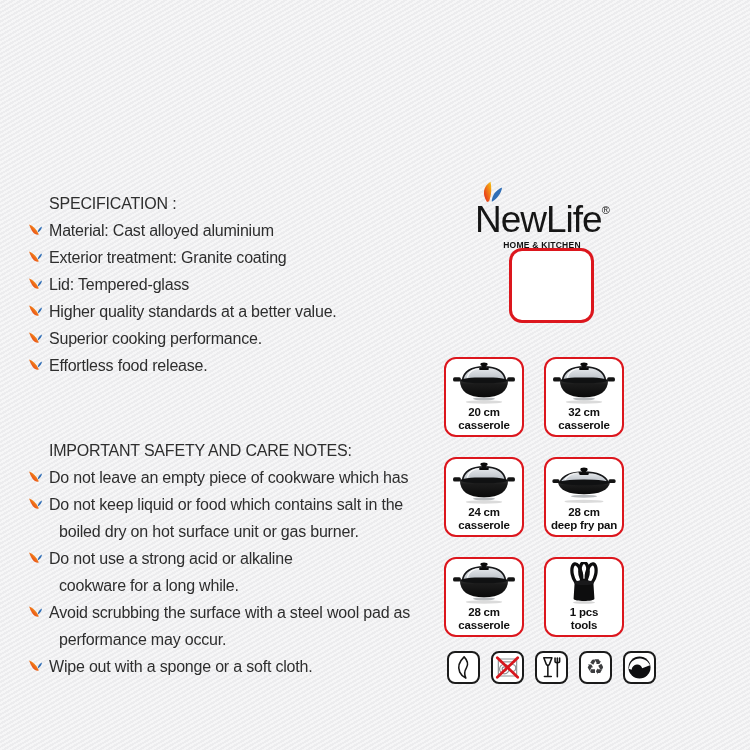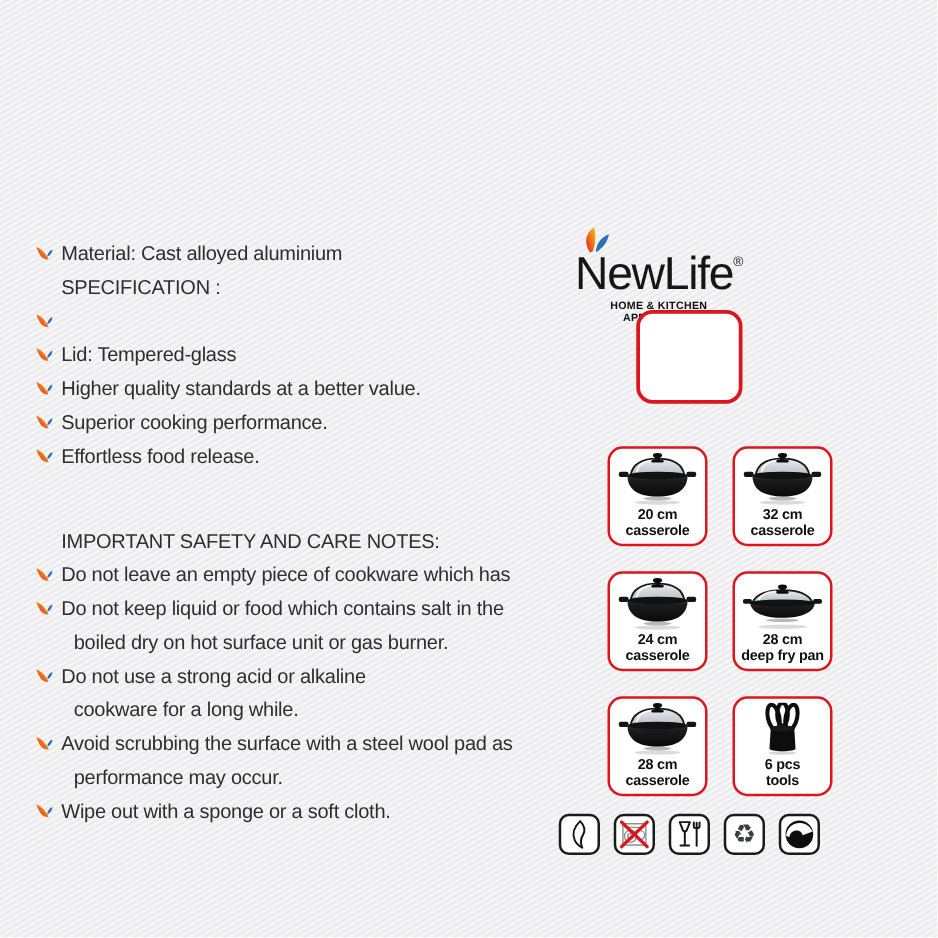--- a/index.html
+++ b/index.html
@@ -7,39 +7,39 @@
     position:relative;
     width:750px;height:750px;
     background:repeating-linear-gradient(150deg,#f6f6f7 0px,#f6f6f7 2px,#ececee 2px,#ececee 4px);
     font-family:"Liberation Sans", sans-serif;
     color:#2e2e2e;
     overflow:hidden;
   }
   
   .text-block{position:absolute;left:28px;width:420px;}
   .spec-block{top:190px;}
-  .safety-block{top:420px;}
+  .safety-block{top:437px;}
   .row{height:27px;display:flex;align-items:center;white-space:nowrap;font-size:16px;letter-spacing:-0.2px;}
   .row .bullet{width:15px;height:13px;margin-right:6px;flex:0 0 auto;}
   .section-title{padding-left:21px;}
   .cont{padding-left:31px;}
   
-  .logo{position:absolute;left:460px;top:181px;width:134px;text-align:center;}
+  .logo{position:absolute;left:475px;top:181px;width:134px;text-align:center;}
   .logo-flame{position:absolute;left:3px;top:0px;width:27px;height:22px;}
   .logo-word{position:relative;margin-top:10px;font-size:37px;line-height:38px;color:#161616;letter-spacing:-1px;}
   .logo-reg{font-size:11px;vertical-align:18px;letter-spacing:0;}
   .logo-tagline{margin-top:1px;font-size:8.5px;font-weight:bold;color:#111;letter-spacing:0.25px;}
   
   .blank-box{
     position:absolute;left:509px;top:248px;width:79px;height:69px;
     background:#fff;border:3.5px solid #dc161d;border-radius:13px;
   }
   
   .grid{
-    position:absolute;left:486px;top:357px;
+    position:absolute;left:444px;top:357px;
     display:grid;grid-template-columns:80px 80px;grid-auto-rows:80px;
     column-gap:15px;row-gap:6.5px;gap:20px;
   }
   .card{
     box-sizing:border-box;background:#fff;border:2.5px solid #dc161d;border-radius:12px;
     display:flex;flex-direction:column;align-items:center;
   }
   .card svg{width:66px;height:43px;margin-top:3px;flex:0 0 auto;}
   .p-size,.p-type{font-size:11.5px;font-weight:bold;color:#101010;line-height:12.5px;letter-spacing:-0.2px;}
   .p-size{margin-top:1px;}
@@ -112,31 +112,32 @@
       </g>
       <path d="M35.5,33 C35.5,29.8 64.5,29.8 64.5,33 L66,56.5 C66,61 34,61 34,56.5 Z" fill="#0d0d0e"></path>
       <ellipse cx="50" cy="31.8" rx="15.5" ry="3.6" fill="#19191b"></ellipse>
     </symbol>
   </defs>
 </svg>
 
 <div class="page">
 
   <div class="text-block spec-block">
+    <div class="row section-title">SPECIFICATION :</div>
     <div class="row">
       <svg class="bullet">
           <use href="#sym-bullet"></use>
         </svg>
       <span>Material: Cast alloyed aluminium</span>
     </div>
-    <div class="row section-title">SPECIFICATION :</div>
-    <div class="row">
-      <svg class="bullet">
-          <use href="#sym-bullet"></use>
-        </svg>
+    <div class="row">
+      <svg class="bullet">
+          <use href="#sym-bullet"></use>
+        </svg>
+      <span>Exterior treatment: Granite coating</span>
     </div>
     <div class="row">
       <svg class="bullet">
           <use href="#sym-bullet"></use>
         </svg>
       <span>Lid: Tempered-glass</span>
     </div>
     <div class="row">
       <svg class="bullet">
           <use href="#sym-bullet"></use>
@@ -238,21 +239,21 @@
       <svg viewBox="0 0 100 66">
           <use href="#sym-casserole"></use>
         </svg>
       <div class="p-size">28 cm</div>
       <div class="p-type">casserole</div>
     </div>
     <div class="card">
       <svg viewBox="0 0 100 66">
           <use href="#sym-tools"></use>
         </svg>
-      <div class="p-size">6 pcs</div>
+      <div class="p-size">1 pcs</div>
       <div class="p-type">tools</div>
     </div>
   </div>
 
   <div class="care-row">
     <div class="care-box">
       <svg viewBox="0 0 24 24">
         <path d="M12.6,1.8 C7.6,6.6 6.2,11.4 8.4,16.4 C9.6,19 11.6,20.9 14.2,22.2 C12.6,18.6 12.9,15.4 14.8,12.4 C16.8,9.2 16.2,5.6 12.6,1.8 Z" fill="#fff" stroke="#151515" stroke-width="1.5" stroke-linejoin="round"></path>
       </svg>
     </div>

